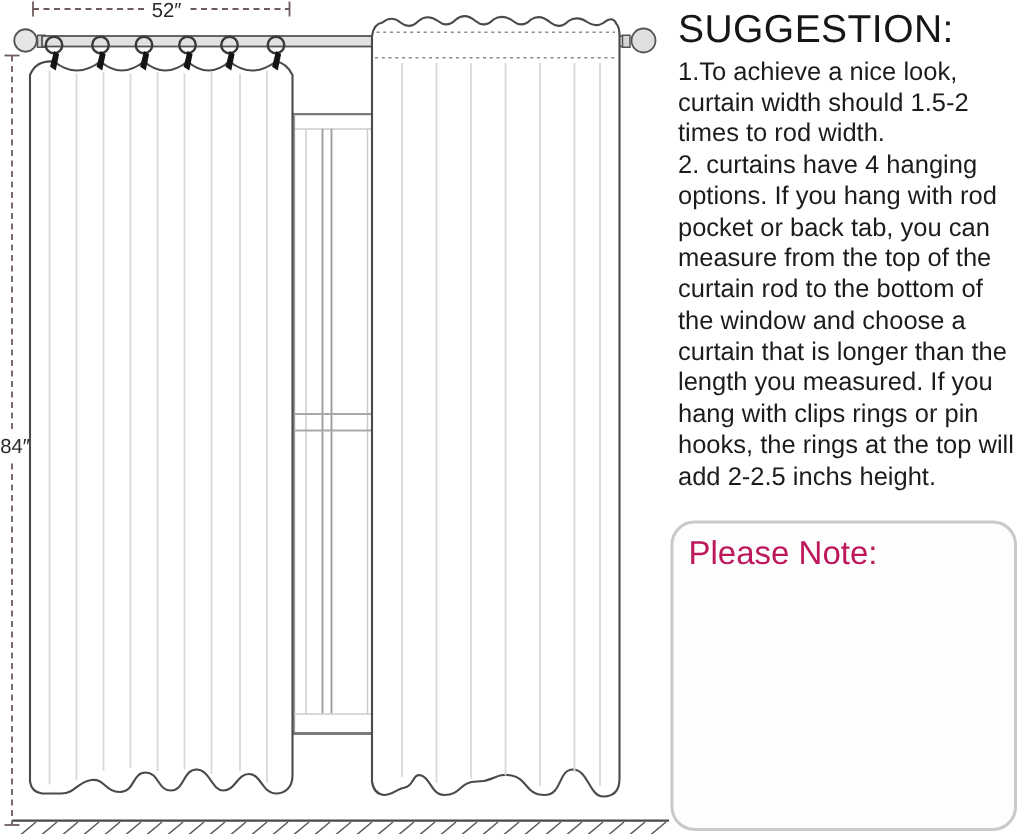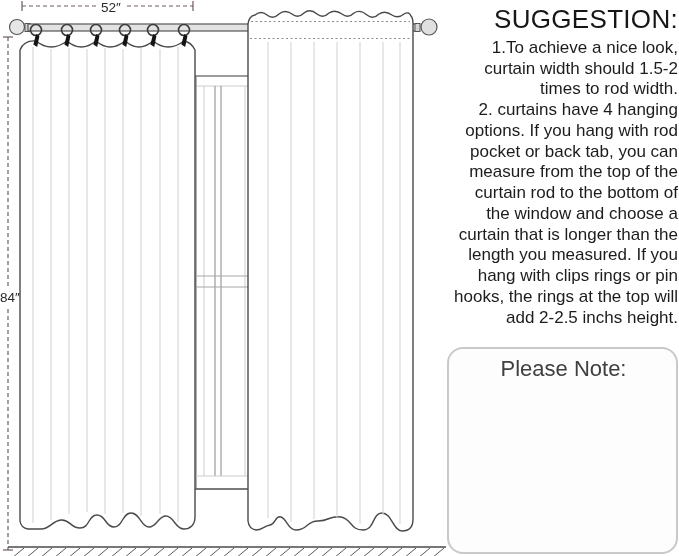--- a/index.html
+++ b/index.html
@@ -1,34 +1,34 @@
 <!DOCTYPE html>
 <html><head>
 <meta charset="utf-8">
 <style>
   html,body{margin:0;padding:0;}
   body{
     width:679px;height:556px;background:#ffffff;position:relative;
     font-family:"Liberation Sans", sans-serif;color:#1f1f1f;overflow:hidden;
   }
   .diagram-wrap{position:absolute;left:0;top:0;width:450px;height:403px;}
-  .text-col{position:absolute;left:452px;top:4px;width:226px;text-align:right;}
+  .text-col{position:absolute;left:452px;top:4px;width:226px;}
   .suggestion-title{
     font-size:26px;font-weight:400;letter-spacing:0.3px;margin:0 0 3px 0;color:#161616;
   }
   .body-text{
     font-size:17px;line-height:1.22;margin:0;color:#1c1c1c;white-space:pre-line;
   }
   .note-box{
     position:absolute;left:447px;top:347px;width:231px;height:207px;
     border:2px solid #c9c9c9;border-radius:16px;background:#fdfdfd;
     box-sizing:border-box;padding:7px 8px 6px 10px;
   }
   .note-title{
-    font-size:22px;font-weight:400;margin:0 0 3px 0;color:#404040;text-align:center;
+    font-size:22px;font-weight:400;margin:0 0 3px 0;color:#be185d;
   }
   .note-text{
     font-size:17px;line-height:1.26;margin:0;color:#1c1c1c;white-space:pre-line;
   }
   svg text{font-family:"Liberation Sans", sans-serif;}
 </style>
 </head>
 <body>
 
 <div class="diagram-wrap">

